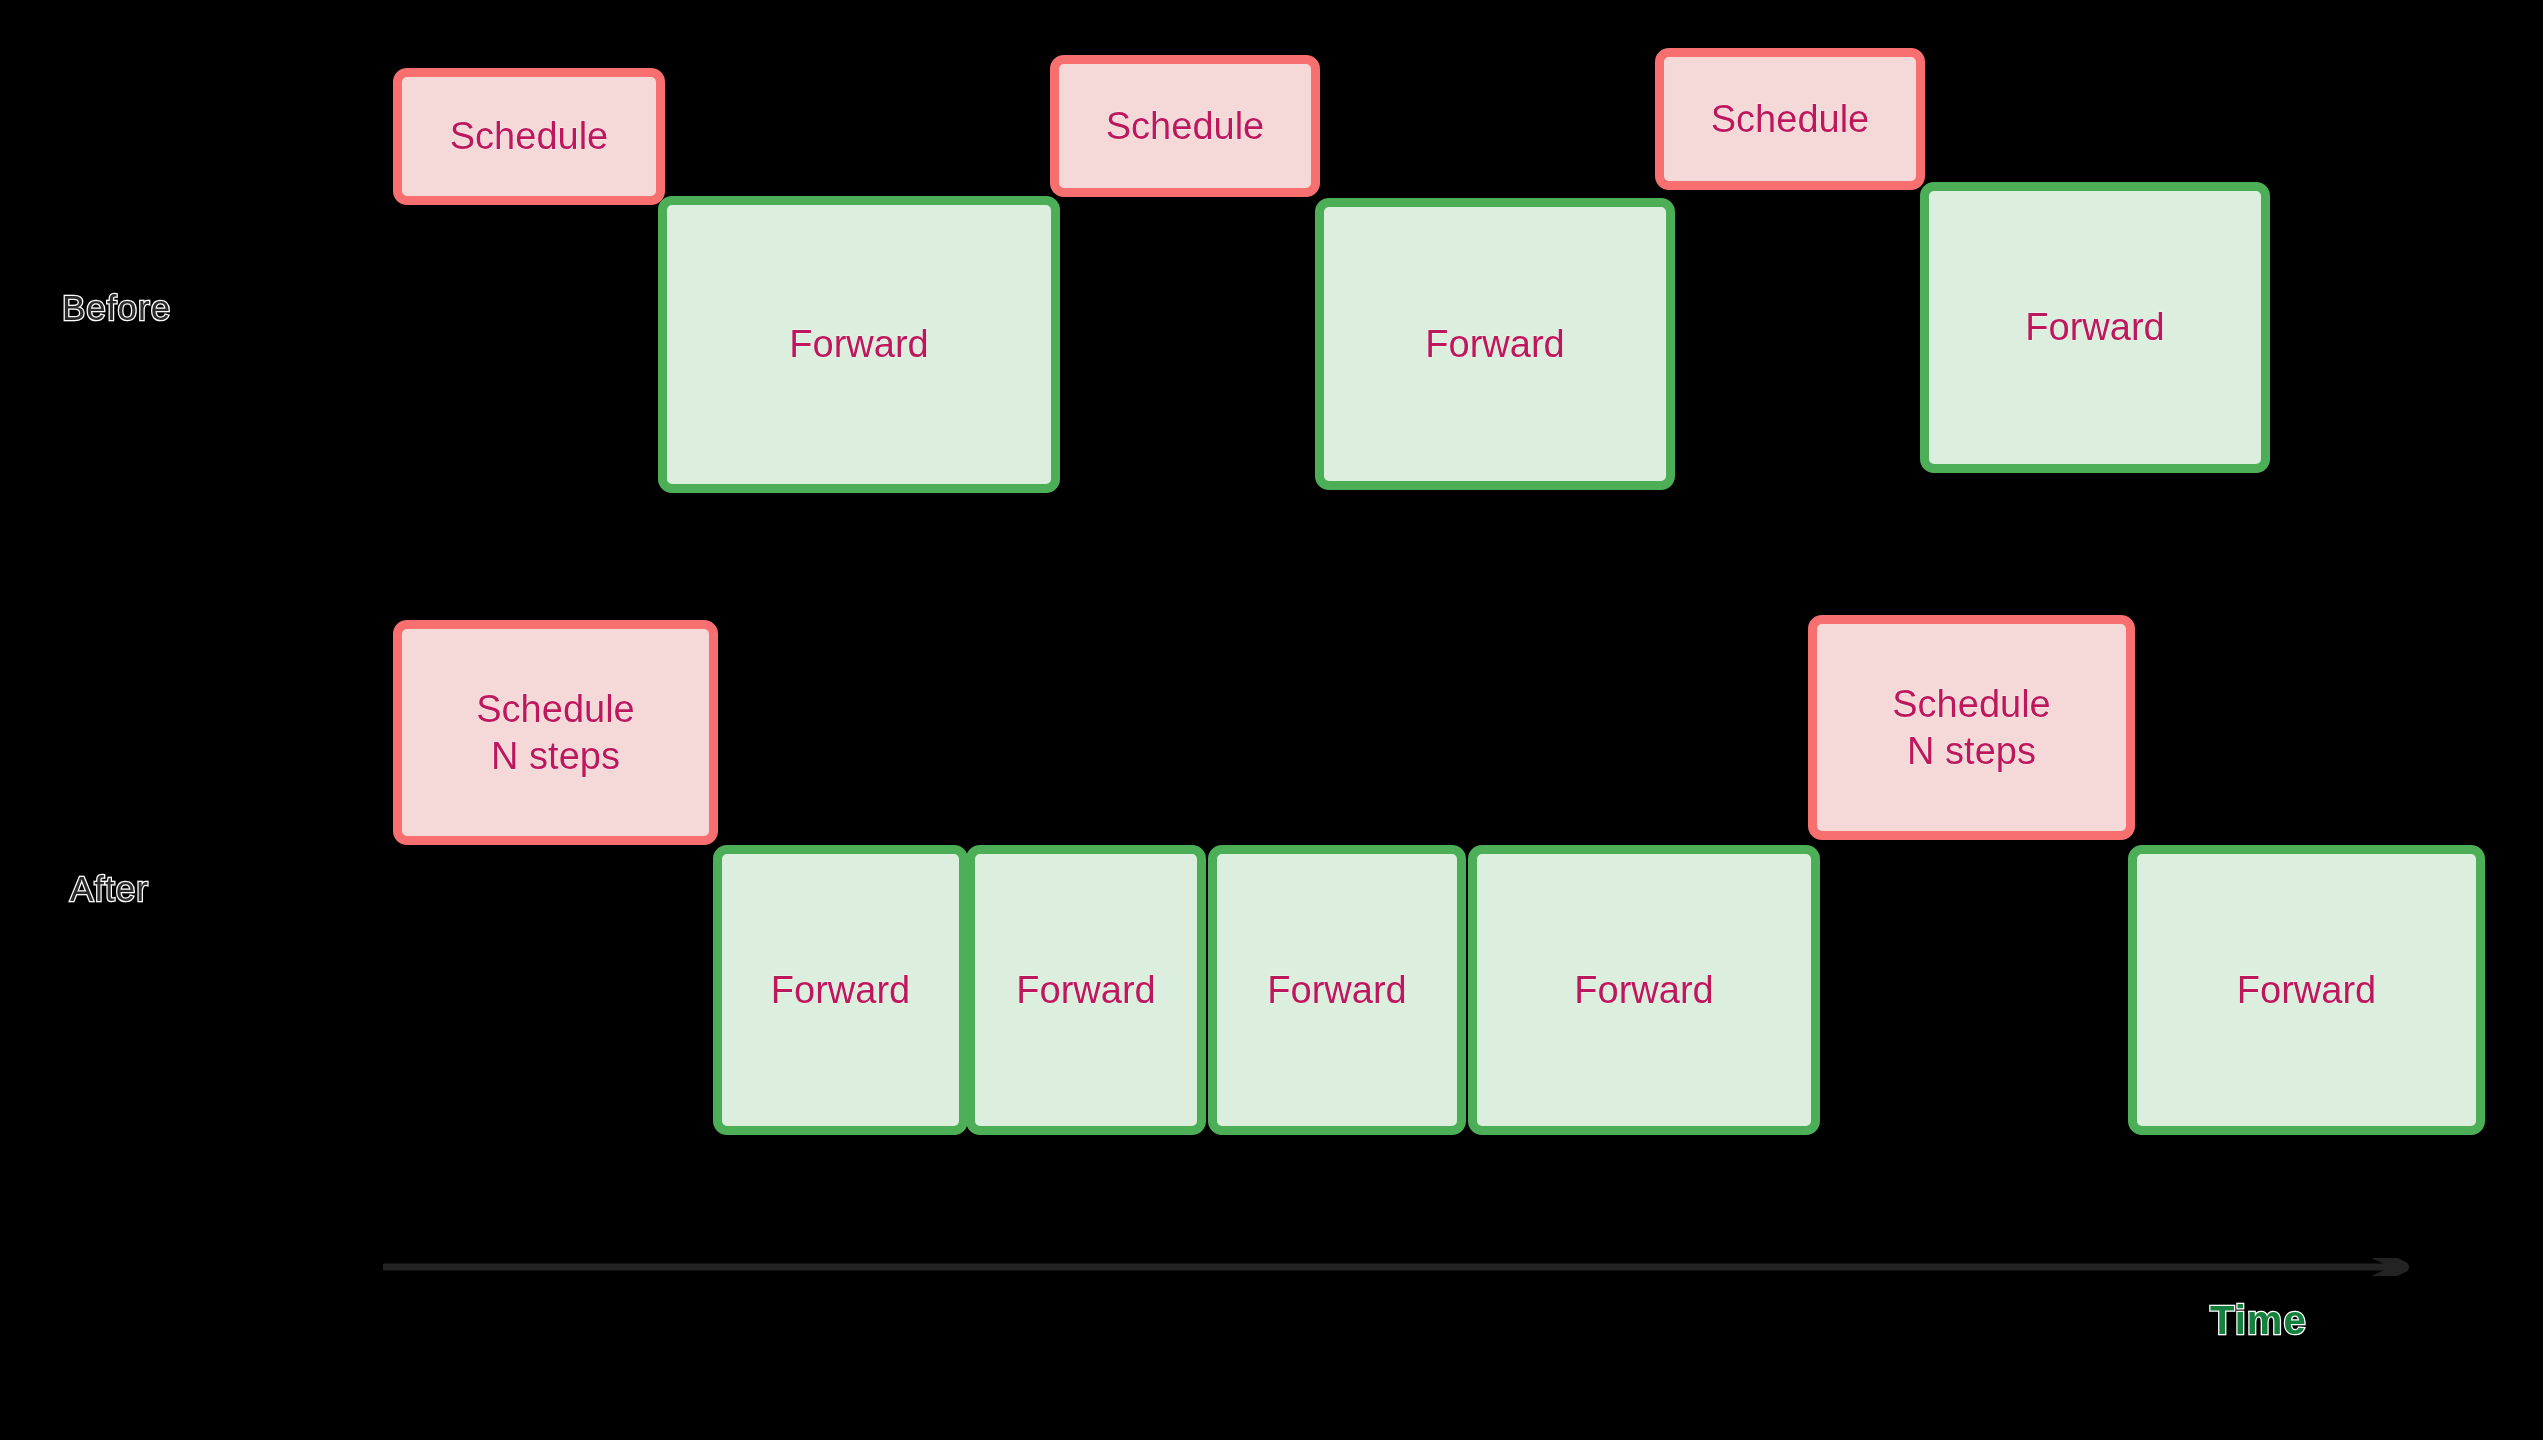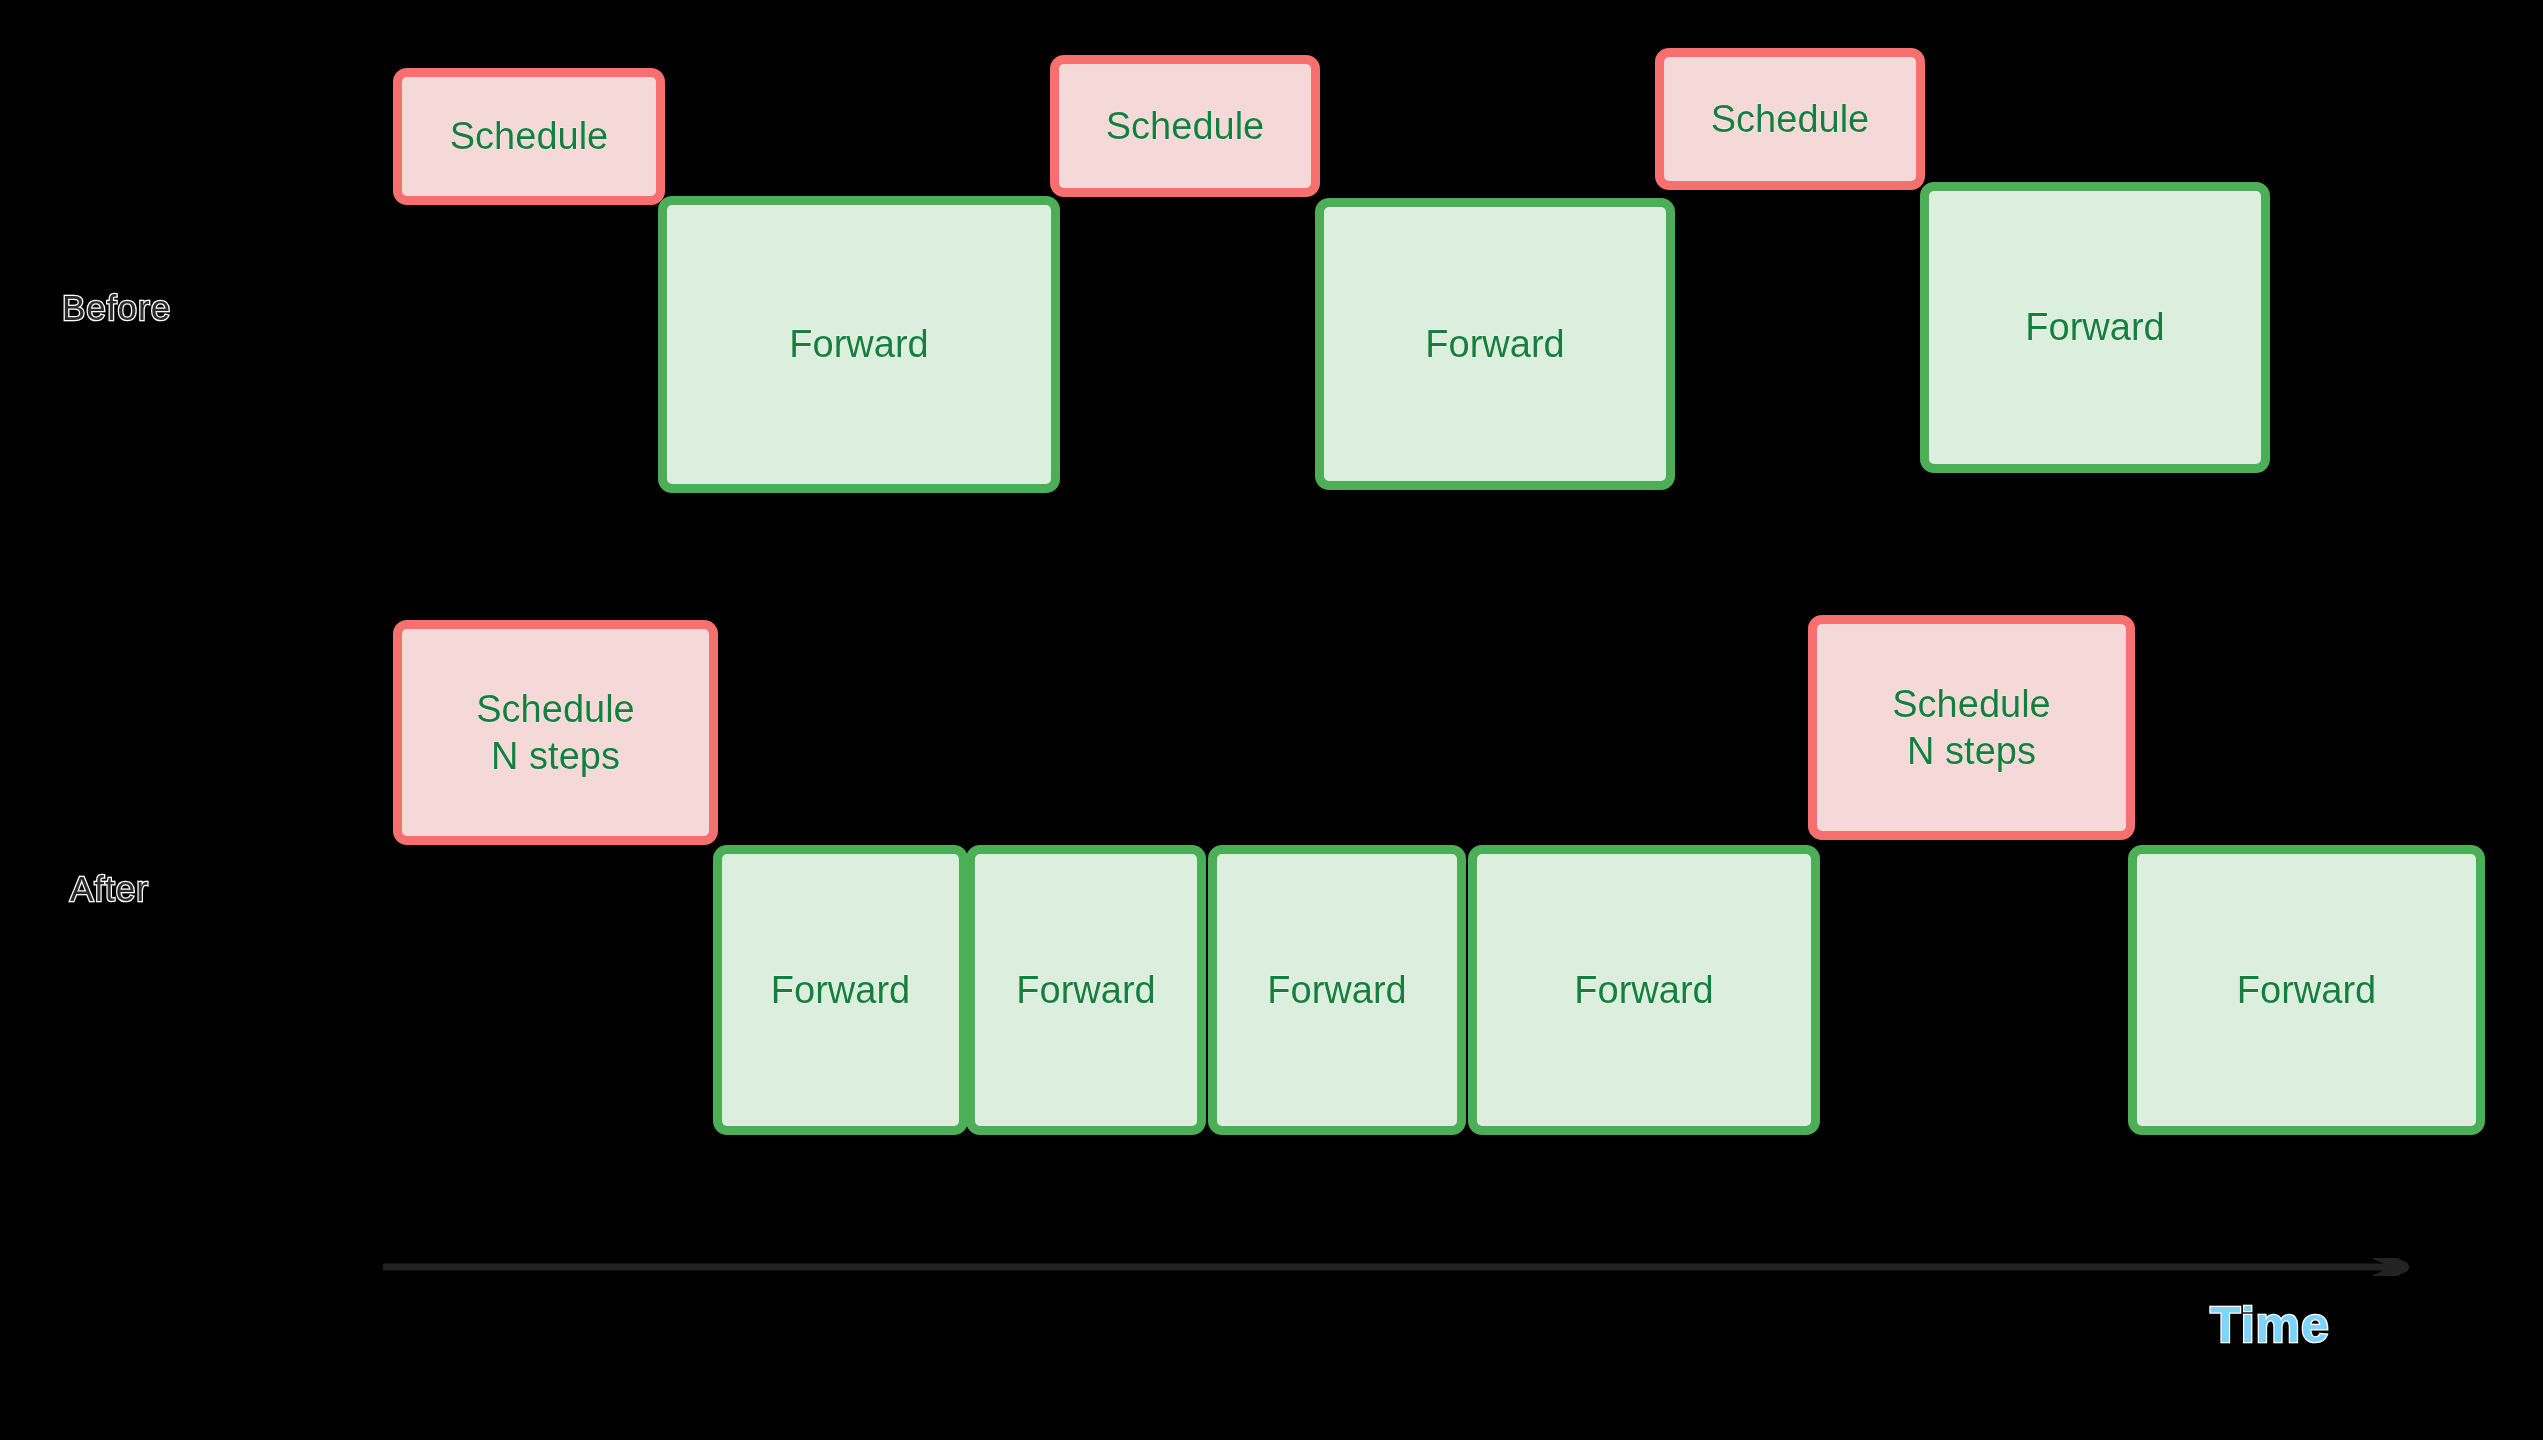--- a/index.html
+++ b/index.html
@@ -29,21 +29,21 @@
     box-sizing:border-box;
     display:flex;
     align-items:center;
     justify-content:center;
     text-align:center;
     border-radius:14px;
     border-width:9px;
     border-style:solid;
     font-size:38px;
     font-weight:400;
-    color:#15803d;
+    color:#be185d;
     line-height:1.22;
     white-space:pre-line;
   }
   .block.schedule{
     background:#f5d8d8;
     border-color:#f7706f;
   }
   .block.forward{
     background:#dceedd;
     border-color:#4caf57;
@@ -59,23 +59,23 @@
     left:383px;
     top:1258px;
     width:2045px;
     height:18px;
   }
   #time-axis svg{display:block;}
   #time-label{
     position:absolute;
     left:2210px;
     top:1300px;
-    font-size:50px;
+    font-size:40px;
     font-weight:700;
-    color:#7dd3fc;
+    color:#15803d;
     -webkit-text-stroke:2.5px #ffffff;
     paint-order:stroke fill;
     letter-spacing:1px;
     line-height:1;
   }
 </style>
 </head>
 <body>
 
 <div id="stage">

